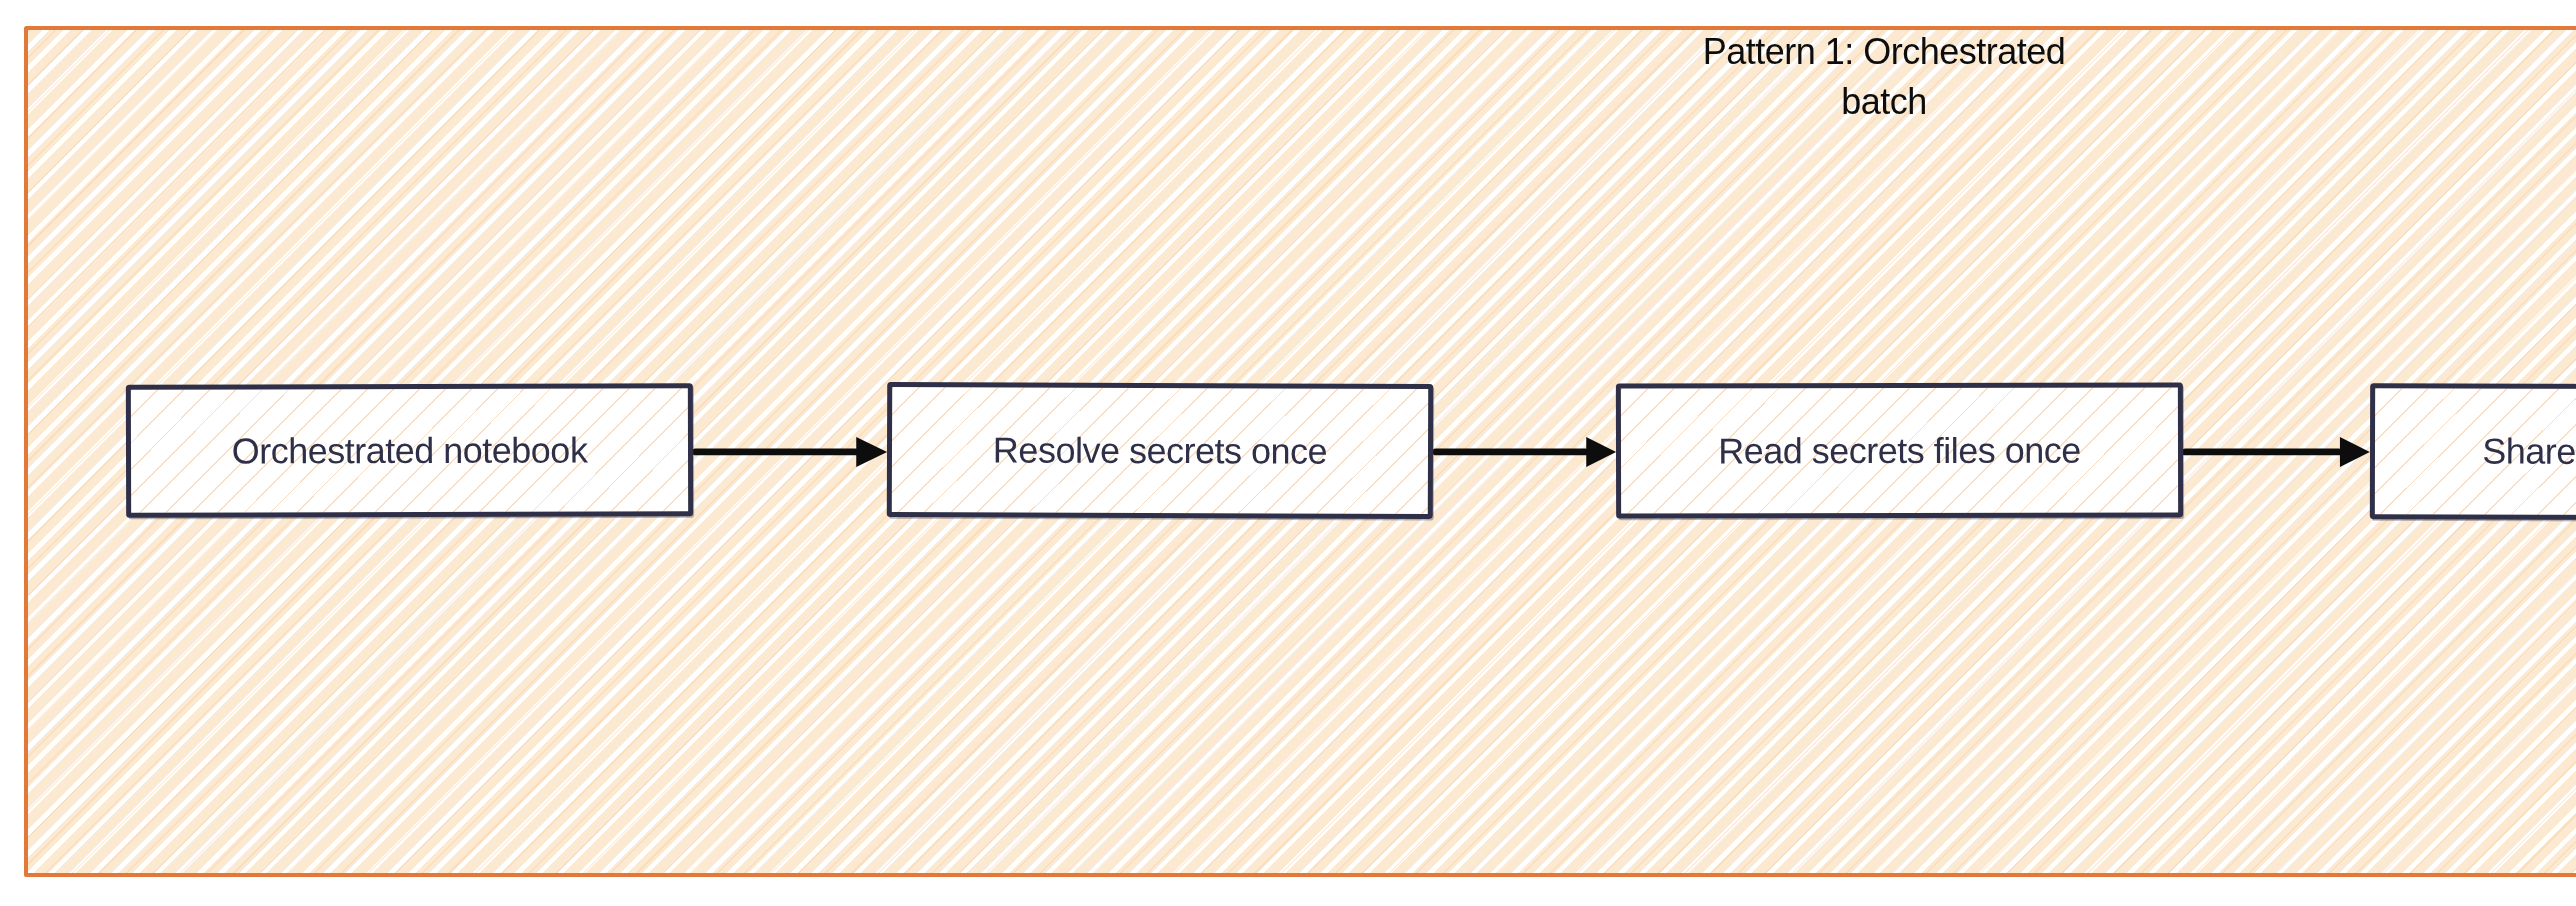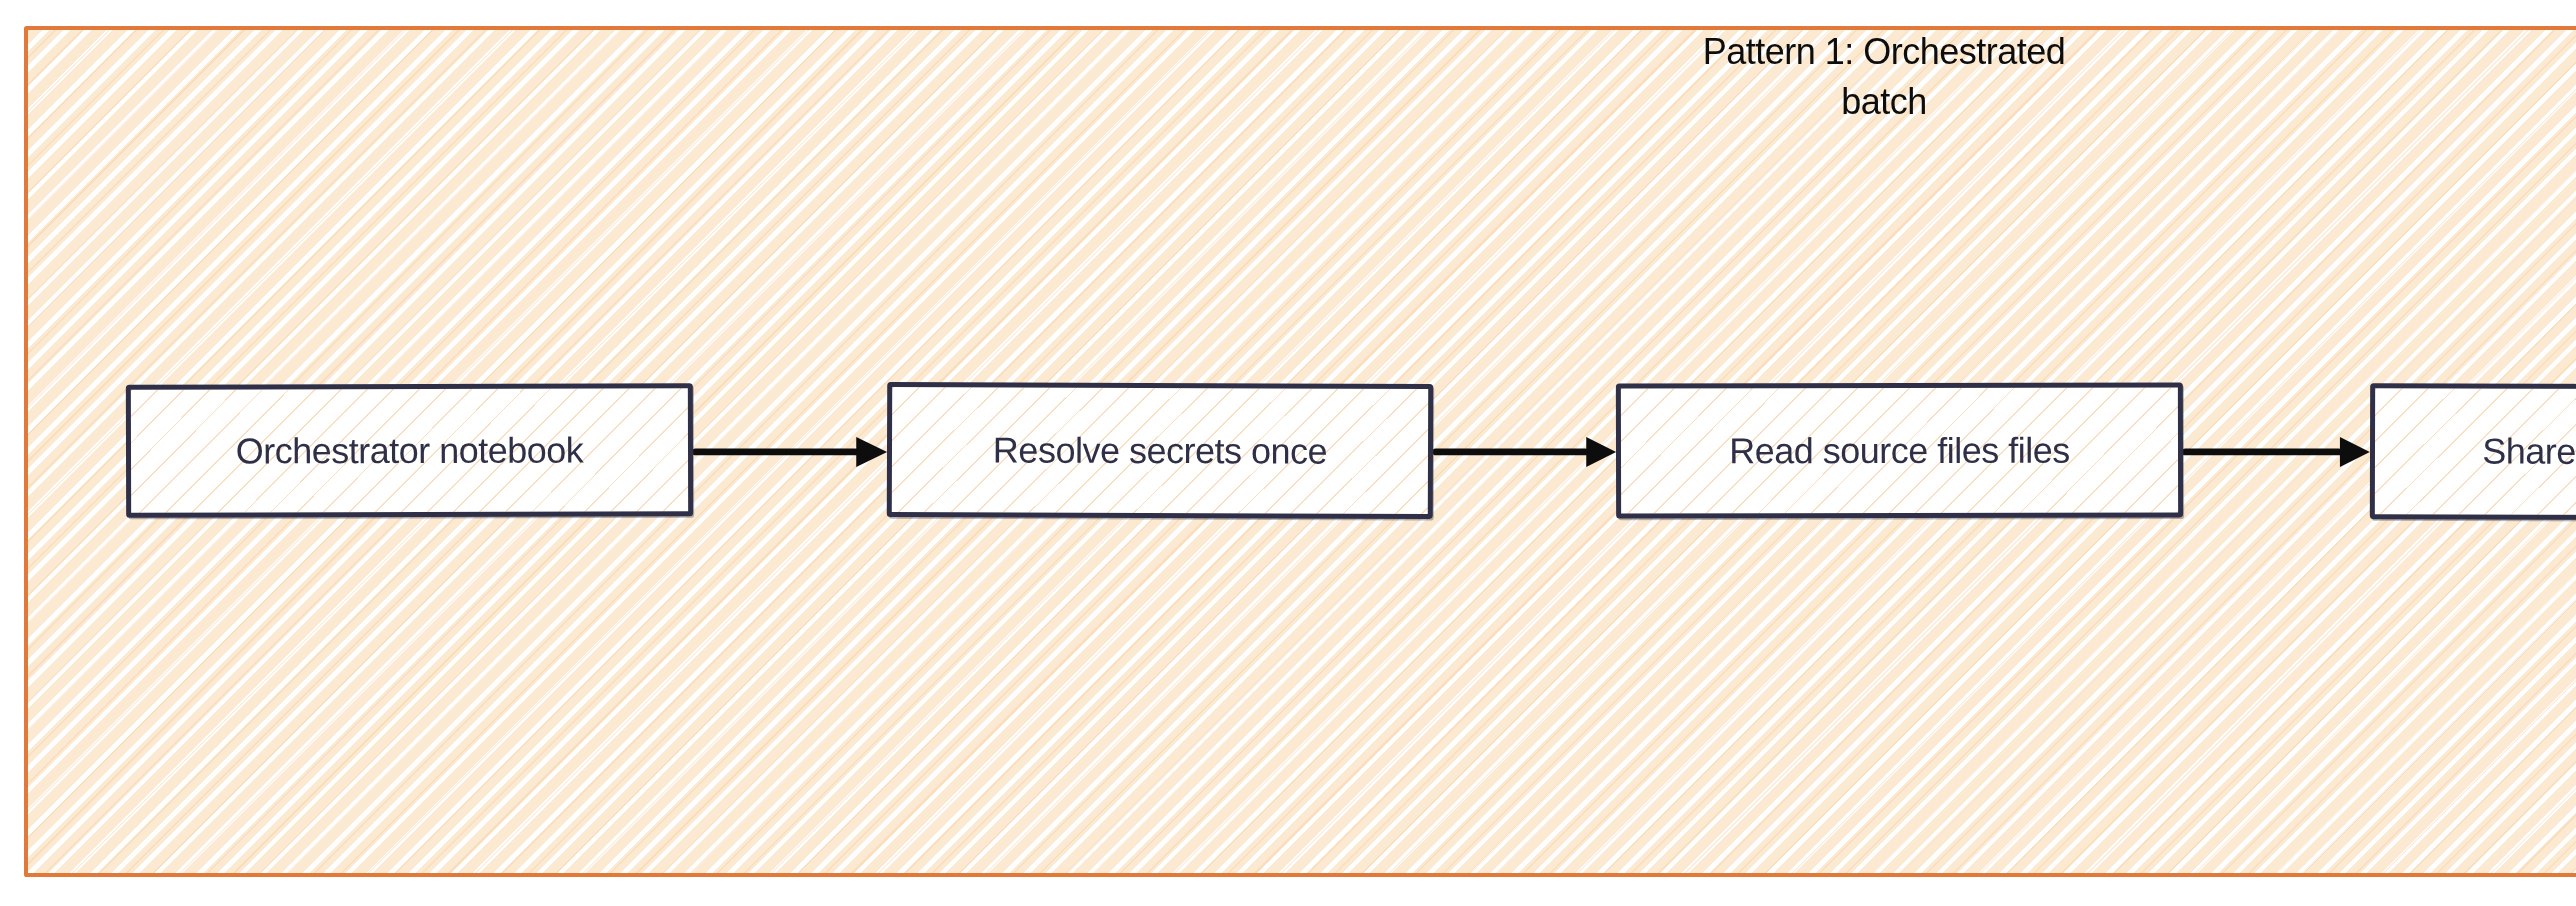--- a/index.html
+++ b/index.html
@@ -112,29 +112,29 @@
       <polygon points="1662,848 1722,877 1662,906"></polygon>
       <polygon points="3079,848 3137,877 3079,906"></polygon>
       <polygon points="4542,848 4600,877 4542,906"></polygon>
       <polygon points="6125,850 6183,879 6125,908"></polygon>
       <polygon points="6125,328 6183,357 6125,386"></polygon>
       <polygon points="6125,1372 6183,1401 6125,1430"></polygon>
     </g>
   </svg>
 
   <div class="node n-orchestrator">
-    <span>Orchestrator notebook</span>
+    <span>Orchestrated notebook</span>
   </div>
 
   <div class="node n-resolve">
     <span>Resolve secrets once</span>
   </div>
 
   <div class="node n-read">
-    <span>Read source files files</span>
+    <span>Read secrets files once</span>
   </div>
 
   <div class="node n-shared">
     <span>Shared Spark temp views</span>
   </div>
 
 </div>
 
 
 </body></html>

